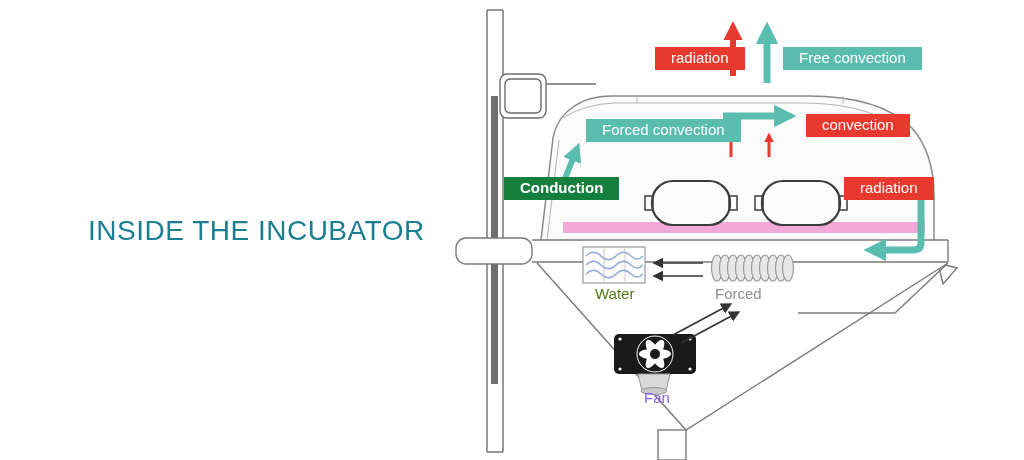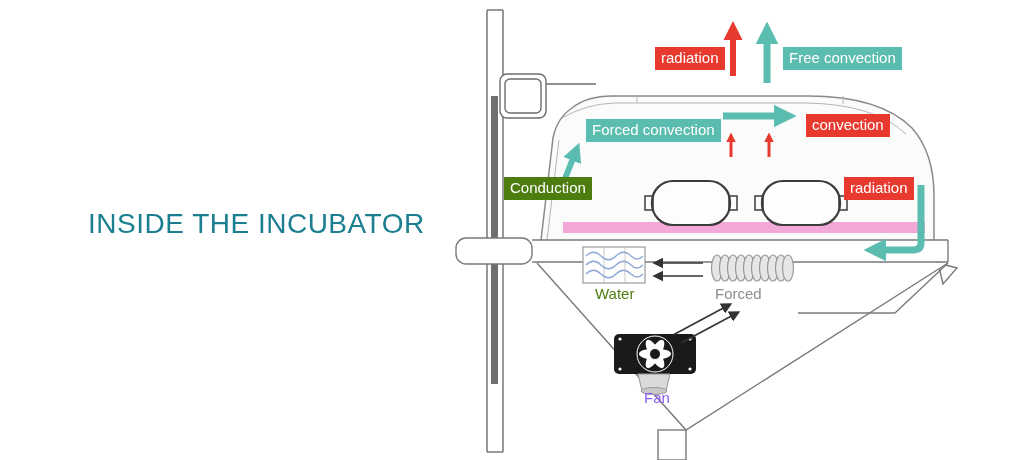--- a/index.html
+++ b/index.html
@@ -1,25 +1,25 @@
 <!DOCTYPE html>
 <html><head>
 <meta charset="utf-8">
 <style>
   html,body{margin:0;padding:0;background:#fff;}
   .stage{
     position:relative;width:1024px;height:460px;background:#ffffff;
     overflow:hidden;font-family:"Liberation Sans",sans-serif;
   }
   .title{
-    position:absolute;left:88px;top:208px;font-size:28px;letter-spacing:.5px;
+    position:absolute;left:88px;top:215px;font-size:28px;letter-spacing:.5px;
     font-weight:500;white-space:nowrap;
   }
   .tag{
-    position:absolute;font-size:15px;line-height:20px;padding:1px 6px 2px;
+    position:absolute;font-size:15px;line-height:20px;padding:1px 16px 2px;
     color:#ffffff;white-space:nowrap;
   }
   .cap{
     position:absolute;font-size:15px;line-height:17px;white-space:nowrap;
   }
   svg.art{position:absolute;left:0;top:0;}
 </style>
 </head>
 <body>
 
@@ -136,20 +136,20 @@
       <line x1="673" y1="335" x2="729" y2="305" stroke="#333" stroke-width="1.6" marker-end="url(#arrow-black)"></line>
     </g>
   </svg>
 
   <div class="title" style="color: rgb(27, 126, 145);">INSIDE THE INCUBATOR</div>
 
   <div class="tag" style="left: 655px; top: 47px; background-color: rgb(232, 57, 47);">radiation</div>
   <div class="tag" style="left: 586px; top: 119px; background-color: rgb(91, 188, 176);">Forced convection</div>
   <div class="tag" style="left: 783px; top: 47px; background-color: rgb(91, 188, 176);">Free convection</div>
   <div class="tag" style="left: 806px; top: 114px; background-color: rgb(232, 57, 47);">convection</div>
-  <div class="tag" style="left: 504px; top: 177px; background-color: #4d7c0f;">Conduction</div>
+  <div class="tag" style="left: 504px; top: 177px; background-color: #15803d; font-weight: bold;">Conduction</div>
   <div class="tag" style="left: 844px; top: 177px; background-color: rgb(232, 57, 47);">radiation</div>
 
   <div class="cap" style="left: 595px; top: 285px; color: #4d7c0f;">Water</div>
   <div class="cap" style="left: 715px; top: 285px; color: rgb(141, 141, 141);">Forced</div>
   <div class="cap" style="left: 644px; top: 389px; color: #8b5cf6;">Fan</div>
 
 </div>
 
 </body></html>

